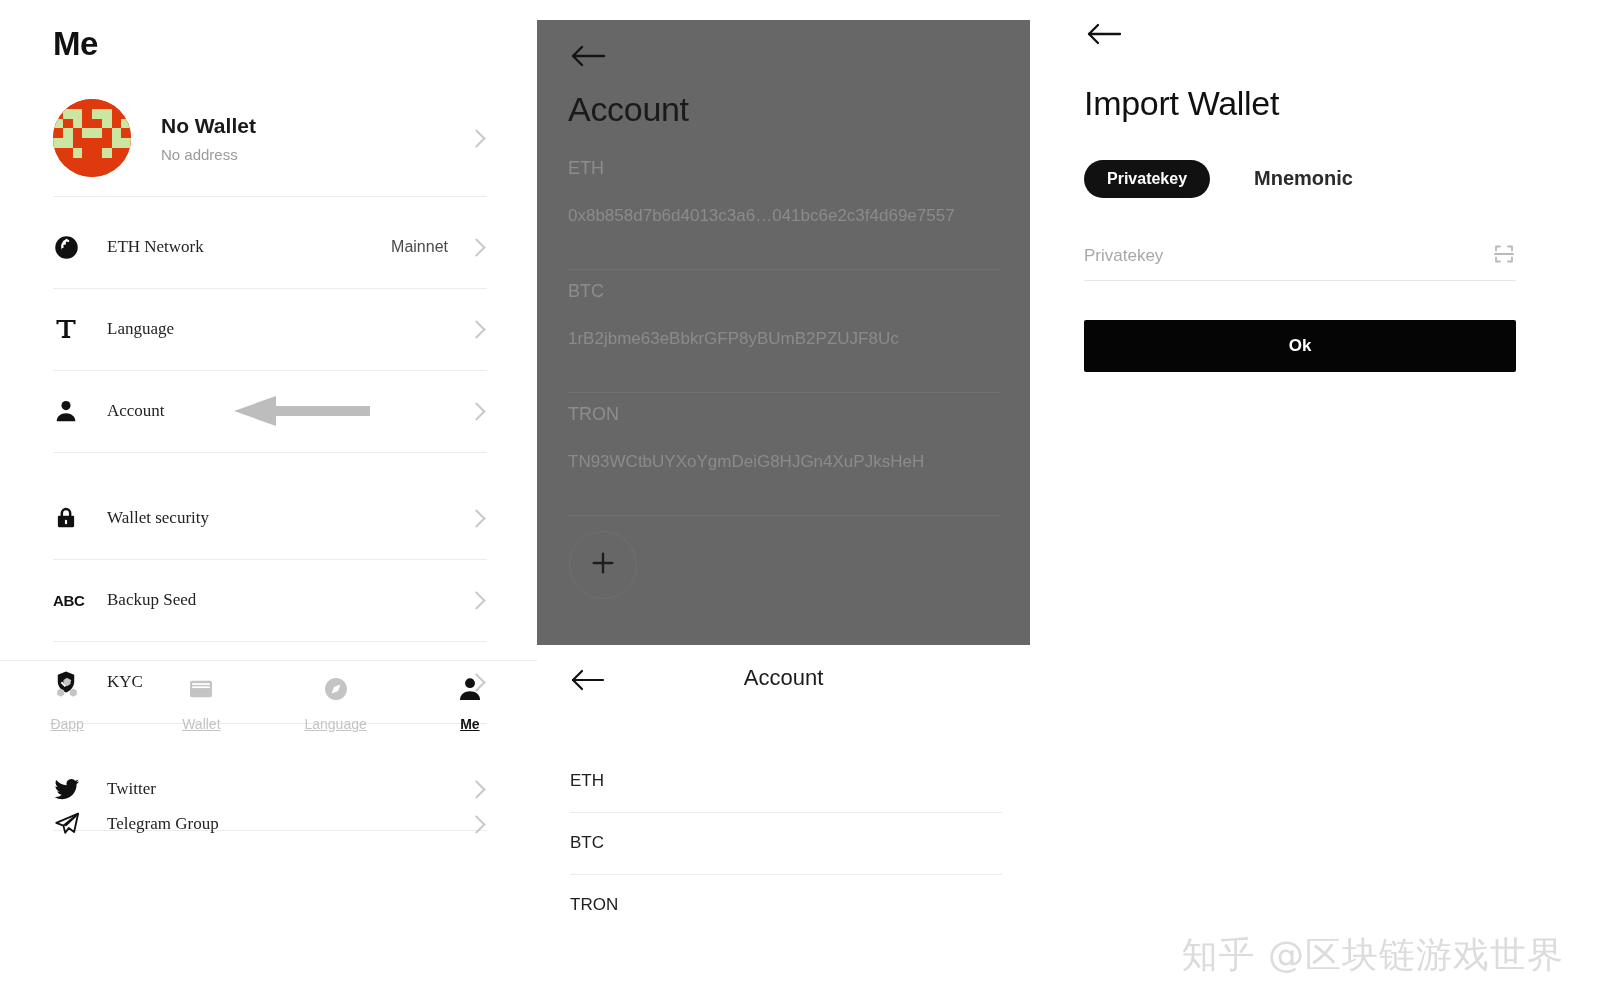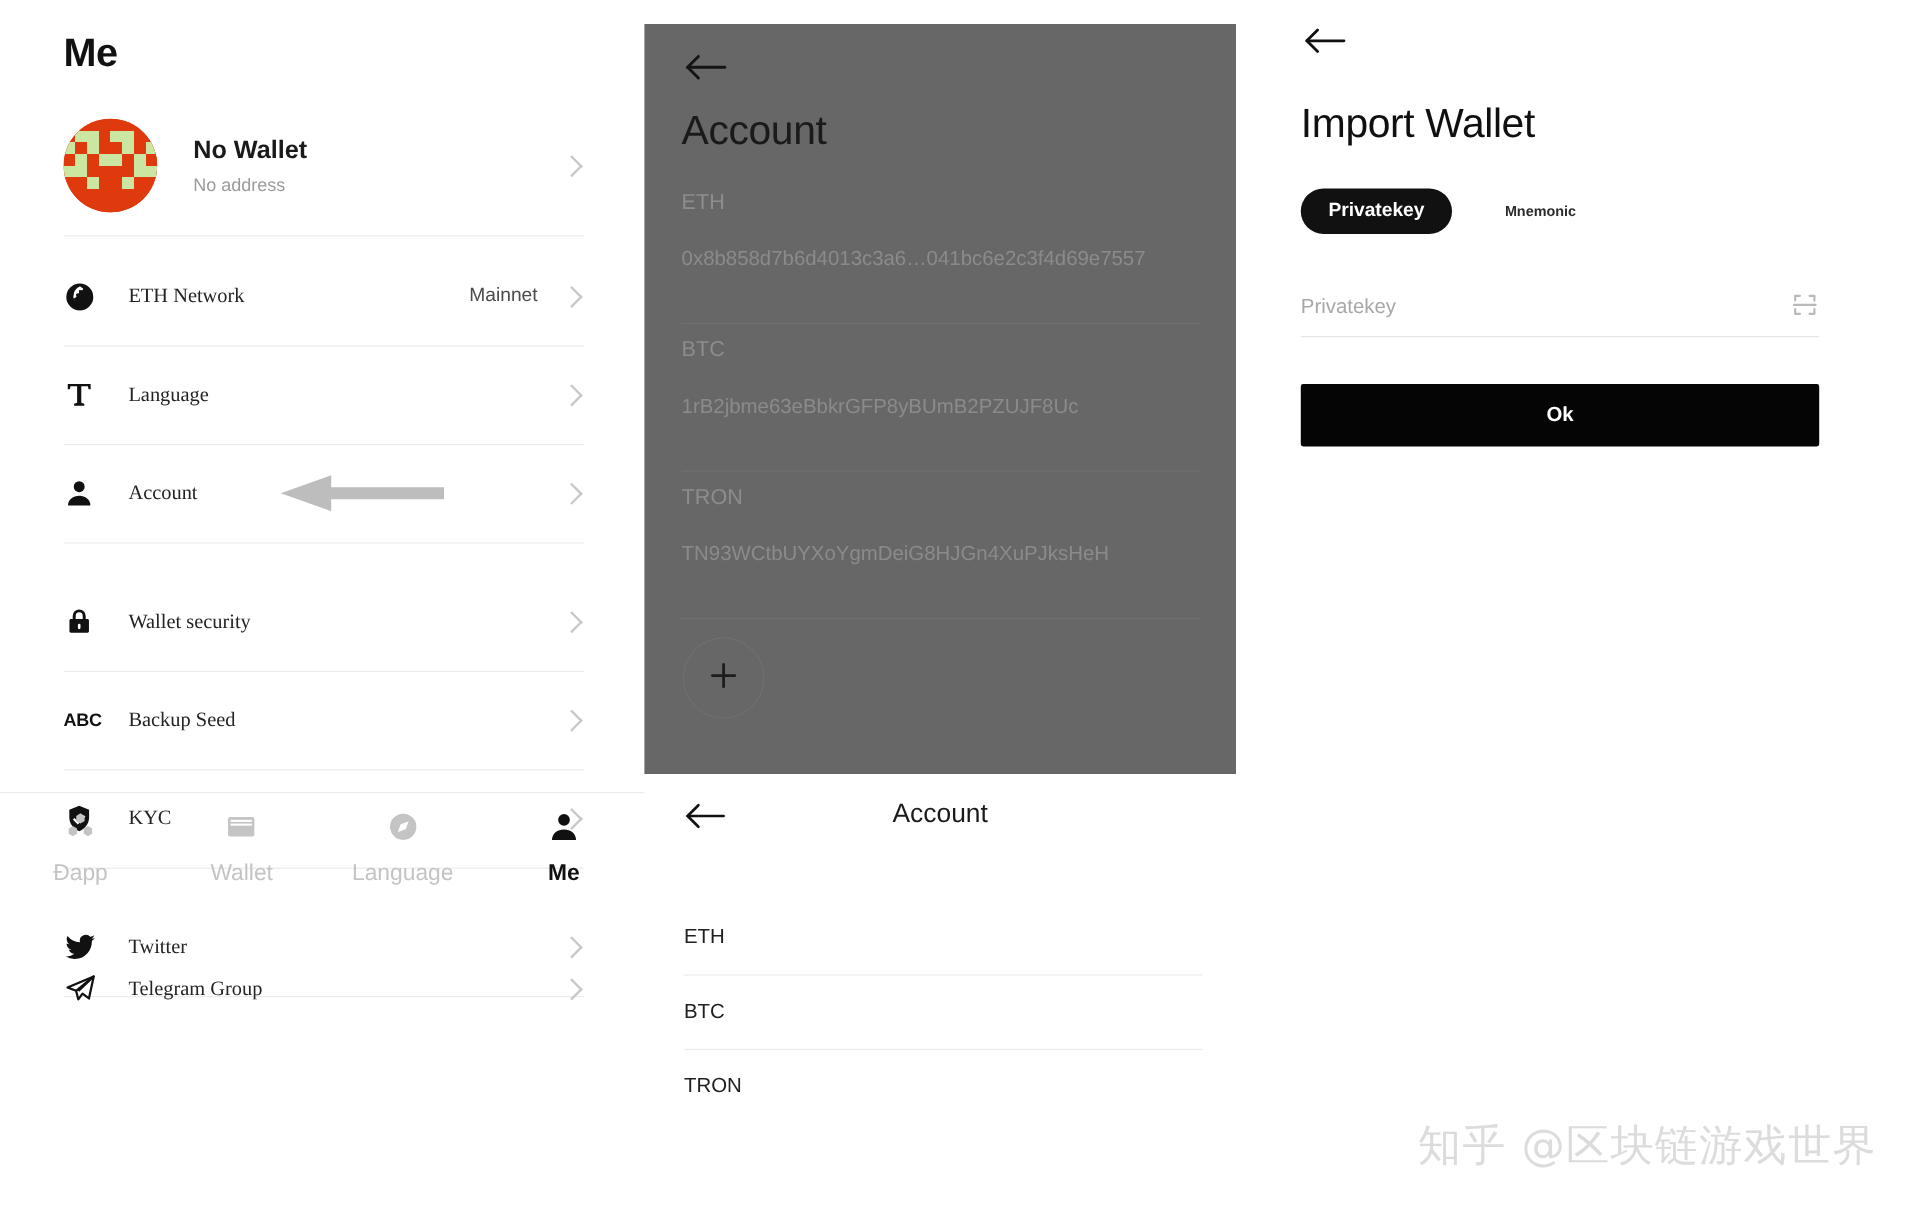--- a/index.html
+++ b/index.html
@@ -139,21 +139,22 @@
   }
   .tab {
     flex: 1 1 0;
     display: flex;
     flex-direction: column;
     align-items: center;
     gap: 9px;
     color: #c4c4c4;
   }
   .tab .tlbl {
-    font-size: 19px;
+    font-size: 14px;
+    text-decoration: underline;
   }
   .tab.active { color: #111111; }
   .tab.active .tlbl { font-weight: bold; color:#111111; }
 
   
   #panel-account-overlay {
     position: absolute;
     left: 537px; top: 20px;
     width: 493px; height: 625px;
     background: #676767;
@@ -264,21 +265,21 @@
   .pill {
     background: #111111;
     color: #ffffff;
     font-size: 16px;
     font-weight: bold;
     border-radius: 20px;
     padding: 10px 23px;
   }
   .pill-inactive {
     color: #2b2b2b;
-    font-size: 12px;
+    font-size: 20px;
     font-weight: bold;
     padding: 10px 2px;
   }
   #imp-field {
     position: absolute;
     left: 54px; top: 232px;
     width: 432px; height: 48px;
     border-bottom: 1px solid #e7e7e7;
     display: flex;
     align-items: center;

